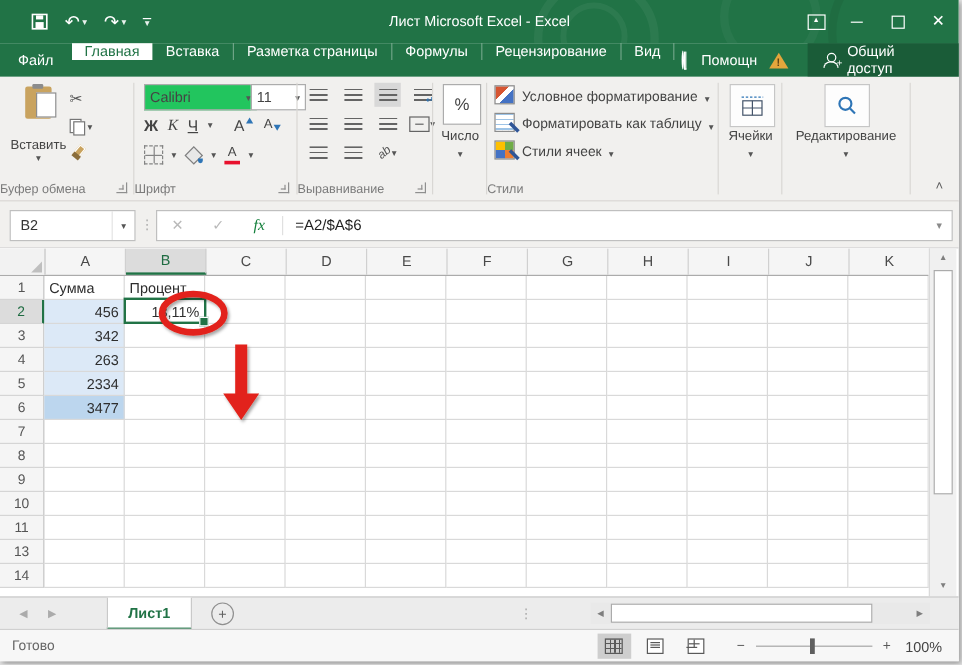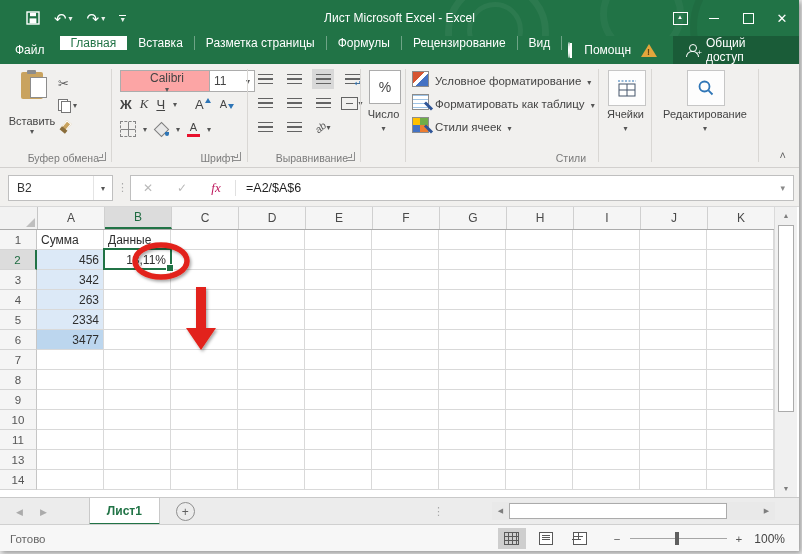--- a/index.html
+++ b/index.html
@@ -48,43 +48,43 @@
   .sharebtn{background:#1A5C38;display:flex;align-items:center;gap:7px;padding:0 13px;margin-left:10px;}
   .person{position:relative;width:13px;height:13px;}
   .person .head{position:absolute;left:3px;top:0;width:6px;height:6px;border:1px solid #fff;border-radius:50%;}
   .person .body{position:absolute;left:0;top:7px;width:11px;height:5px;border:1px solid #fff;border-bottom:none;border-radius:6px 6px 0 0;}
   .person .pl{position:absolute;right:-3px;top:4px;font-size:8px;color:#fff;}
 
   
   .ribbon{position:absolute;left:0;top:64px;right:0;height:103px;background:#F1F0EE;border-bottom:1px solid #D2D0CE;font-size:11px;color:#444;}
   .group{position:absolute;top:0;bottom:0;}
   .gdiv{position:absolute;top:5px;bottom:5px;width:1px;background:#D9D7D4;}
-  .glabel{position:absolute;bottom:3px;left:0;right:12px;text-align:right;font-size:10.5px;color:#7B7B7B;white-space:nowrap;}
+  .glabel{position:absolute;bottom:3px;left:0;right:12px;text-align:left;font-size:10.5px;color:#7B7B7B;white-space:nowrap;}
   .launcher{position:absolute;bottom:6px;width:8px;height:8px;border-right:1px solid #8F8F8F;border-bottom:1px solid #8F8F8F;}
   .launcher:after{content:"";position:absolute;right:2px;bottom:2px;width:3px;height:3px;border-right:1px solid #8F8F8F;border-bottom:1px solid #8F8F8F;}
   .dd{font-size:8px;color:#555;}
   
   .pastebtn{position:absolute;left:8px;top:6px;width:48px;height:76px;display:flex;flex-direction:column;align-items:center;}
   .clipboard{position:relative;width:22px;height:27px;background:#C9A35F;border-radius:2px;margin-top:2px;}
   .clipboard .clip{position:absolute;left:6px;top:-2px;width:9px;height:4px;background:#8C8C8C;border-radius:1px;}
   .clipboard .page{position:absolute;right:-4px;top:5px;width:15px;height:19px;background:#fff;border:1px solid #8C8C8C;}
   .paste-lbl{margin-top:16px;font-size:11px;}
   .clip-col{position:absolute;left:58px;top:8px;width:48px;}
   .crow{display:flex;align-items:center;height:22px;gap:3px;}
   .scis{font-size:13px;color:#5A5A5A;}
   .copyic{position:relative;width:12px;height:13px;}
   .copyic:before,.copyic:after{content:"";position:absolute;width:8px;height:10px;background:#fff;border:1px solid #767676;}
   .copyic:before{left:0;top:0;}
   .copyic:after{left:3px;top:2px;}
   .brush{width:13px;height:13px;position:relative;}
   .brush .handle{position:absolute;left:5px;top:0;width:4px;height:8px;background:#C9A35F;transform:rotate(40deg);}
   .brush .tip{position:absolute;left:2px;top:7px;width:7px;height:4px;background:#8A6D3B;transform:rotate(40deg);}
   
-  .fontname{position:absolute;left:8px;top:6px;width:84px;height:20px;background:#fca5a5;border:1px solid #ACACAC;
-            display:flex;align-items:center;justify-content:space-between;padding:0 4px;font-size:12px;flex-direction:column;}
+  .fontname{position:absolute;left:8px;top:6px;width:84px;height:20px;background:#22c55e;border:1px solid #ACACAC;
+            display:flex;align-items:center;justify-content:space-between;padding:0 4px;font-size:12px;}
   .fontsize{position:absolute;left:97px;top:6px;width:36px;height:20px;background:#fff;border:1px solid #ACACAC;
             display:flex;align-items:center;justify-content:space-between;padding:0 4px;font-size:12px;}
   .frow2{position:absolute;left:8px;top:32px;display:flex;align-items:center;gap:8px;}
   .bold{font-weight:bold;font-size:13px;}
   .ital{font-style:italic;font-size:13px;font-family:"Liberation Serif",serif;}
   .unde{text-decoration:underline;font-size:13px;}
   .alet{position:relative;font-size:13px;}
   .alet .tri{position:absolute;right:-7px;top:1px;width:0;height:0;border-left:3.5px solid transparent;border-right:3.5px solid transparent;}
   .tri.up{border-bottom:5px solid #2E75B6;}
   .tri.dn{border-top:5px solid #2E75B6;top:6px;}
@@ -126,21 +126,21 @@
   
   .fbar{position:absolute;left:0;top:168px;right:0;height:38px;background:#F1F0EE;border-bottom:1px solid #D8D8D8;}
   .namebox{position:absolute;left:8px;top:7px;width:103px;height:24px;background:#fff;border:1px solid #BFBFBF;
            display:flex;align-items:center;font-size:12px;color:#333;}
   .namebox .nb-t{padding-left:8px;flex:1;}
   .namebox .nb-dd{width:18px;height:100%;display:flex;align-items:center;justify-content:center;border-left:1px solid #E4E4E4;}
   .fsplit{position:absolute;left:117px;top:7px;height:24px;display:flex;align-items:center;color:#A9A9A9;font-size:11px;}
   .fxbar{position:absolute;left:130px;top:7px;right:5px;height:24px;background:#fff;border:1px solid #BFBFBF;
          display:flex;align-items:center;font-size:12px;}
   .fxbtn{width:34px;text-align:center;color:#B9B9B9;font-size:12px;}
-  .fxbtn.fx{color:#be185d;font-style:italic;font-family:"Liberation Serif",serif;font-size:13px;}
+  .fxbtn.fx{color:#15803d;font-style:italic;font-family:"Liberation Serif",serif;font-size:13px;}
   .fxdiv{width:1px;height:16px;background:#E0E0E0;margin:0 2px;}
   .ftext{padding-left:8px;color:#1F1F1F;font-size:12.5px;flex:1;}
   .fchev{padding-right:8px;color:#8A8A8A;font-size:9px;}
 
   
   .gridwrap{position:absolute;left:0;top:207px;width:774px;height:290px;overflow:hidden;background:#fff;}
   .colheads{display:flex;height:22px;border-bottom:1px solid #ABABAB;background:#F5F5F5;}
   .corner{width:37px;height:22px;background:#F2F2F2;border-right:1px solid #C6C6C6;position:relative;flex:none;}
   .corner:after{content:"";position:absolute;right:2px;bottom:2px;width:0;height:0;
                 border-bottom:9px solid #BFBFBF;border-left:9px solid transparent;}
@@ -481,21 +481,21 @@
           <div class="colh">G</div>
           <div class="colh">H</div>
           <div class="colh">I</div>
           <div class="colh">J</div>
           <div class="colh">K</div>
         </div>
       <div>
           <div class="grow">
             <div class="rowh">1</div>
             <div class="cell">Сумма</div>
-            <div class="cell">Данные</div>
+            <div class="cell">Процент</div>
             <div class="cell"></div>
             <div class="cell"></div>
             <div class="cell"></div>
             <div class="cell"></div>
             <div class="cell"></div>
             <div class="cell"></div>
             <div class="cell"></div>
             <div class="cell"></div>
             <div class="cell"></div>
           </div>

